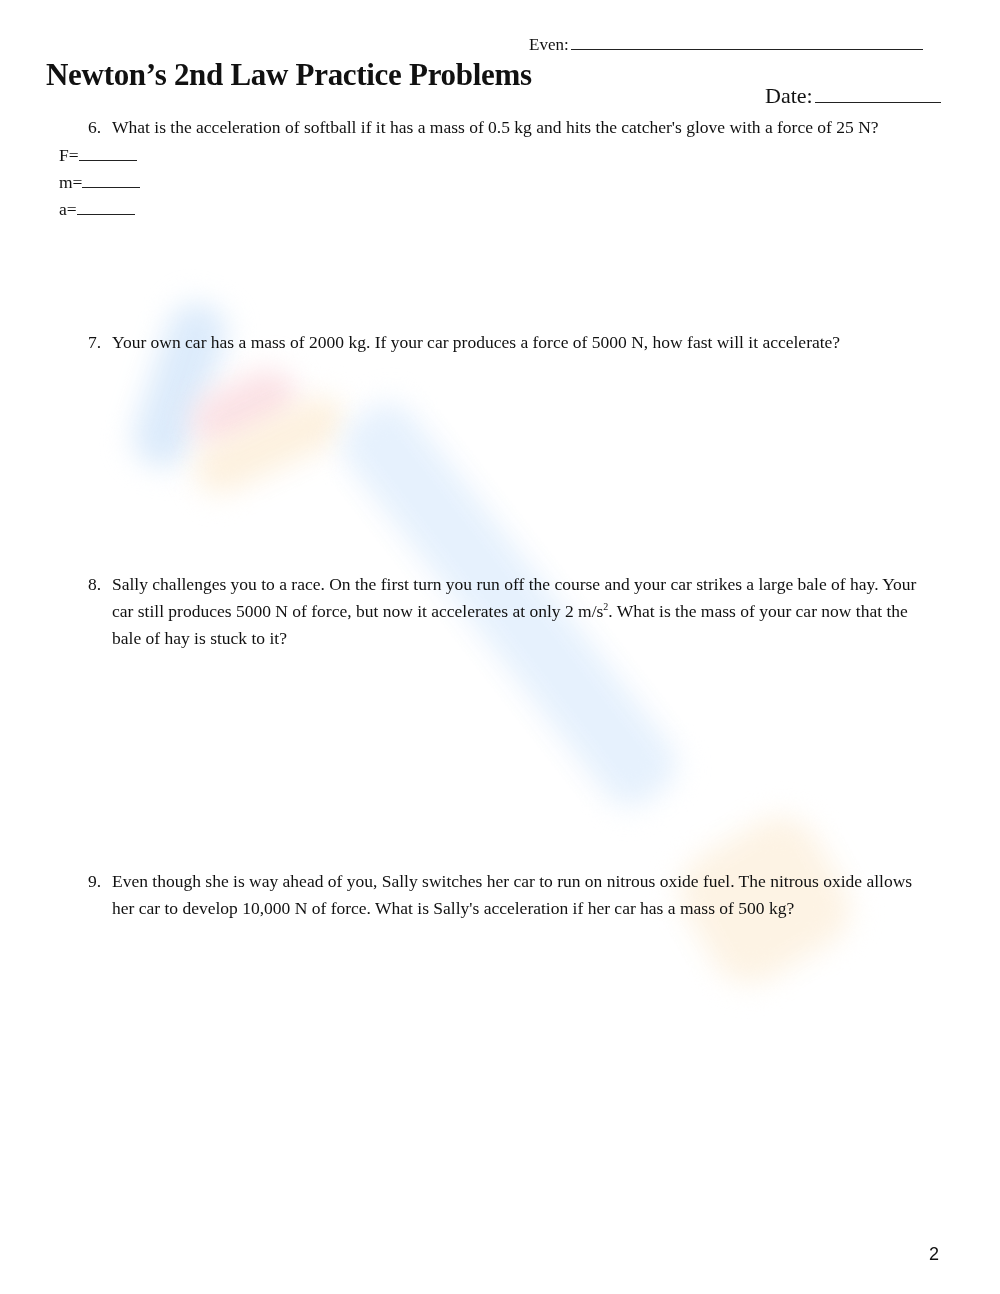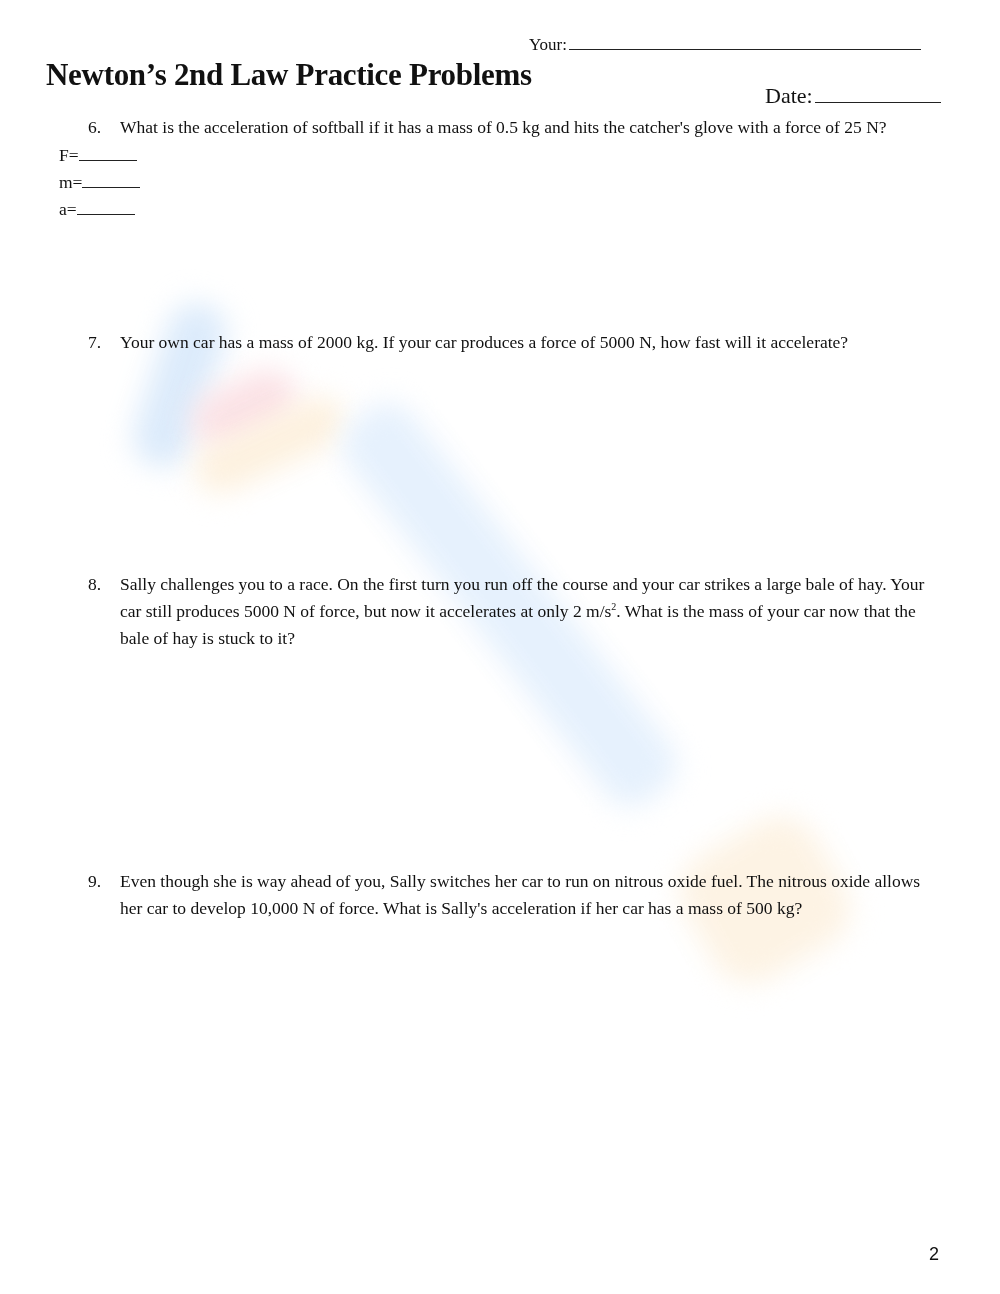--- a/index.html
+++ b/index.html
@@ -24,21 +24,21 @@
       position: absolute; left: 46px; top: 22px;
       font-size: 31px; font-weight: bold; letter-spacing: -0.3px; margin-top: 35px;
     }
     .name-field { position: absolute; left: 529px; top: 33px; font-size: 17px; }
     .name-field .line { display: inline-block; width: 352px; border-bottom: 1px solid #222; height: 16px; vertical-align: baseline; margin-left: 2px; }
     .date-field { position: absolute; left: 765px; top: 83px; font-size: 22px; }
     .date-field .line { display: inline-block; width: 126px; border-bottom: 1px solid #222; height: 16px; margin-left: 2px; }
 
     .question { position: absolute; left: 88px; width: 850px; font-size: 17.5px; line-height: 27px; }
     .question .num { position: absolute; left: 0; top: 0; width: 30px; }
-    .question .text { margin-left: 32px; }
+    .question .text { margin-left: 24px; }
     .q6 { top: 114px; }
     .q7 { top: 329px; }
     .q8 { top: 571px; }
     .q9 { top: 868px; }
     sup { font-size: 10px; line-height: 0; }
 
     .var { position: absolute; left: 59px; font-size: 17.5px; }
     .var .line { display: inline-block; width: 58px; border-bottom: 1px solid #222; height: 15px; }
     .var-f { top: 145px; }
     .var-m { top: 172px; }
@@ -53,21 +53,21 @@
   <div class="wm wm-blue1"></div>
   <div class="wm wm-red"></div>
   <div class="wm wm-orange1"></div>
   <div class="wm wm-blue2"></div>
   <div class="wm wm-orange2"></div>
 </div>
 
 <div class="title">Newton’s 2nd Law Practice Problems</div>
 
 <div class="name-field">
-  <span>Your:</span><span class="line"></span>
+  <span>Even:</span><span class="line"></span>
 </div>
 
 <div class="date-field">
   <span>Date:</span><span class="line"></span>
 </div>
 
 <div class="question q6">
   <span class="num">6.</span>
   <div class="text">What is the acceleration of softball if it has a mass of 0.5 kg and hits the catcher's glove with a force of 25 N?</div>
 </div>

